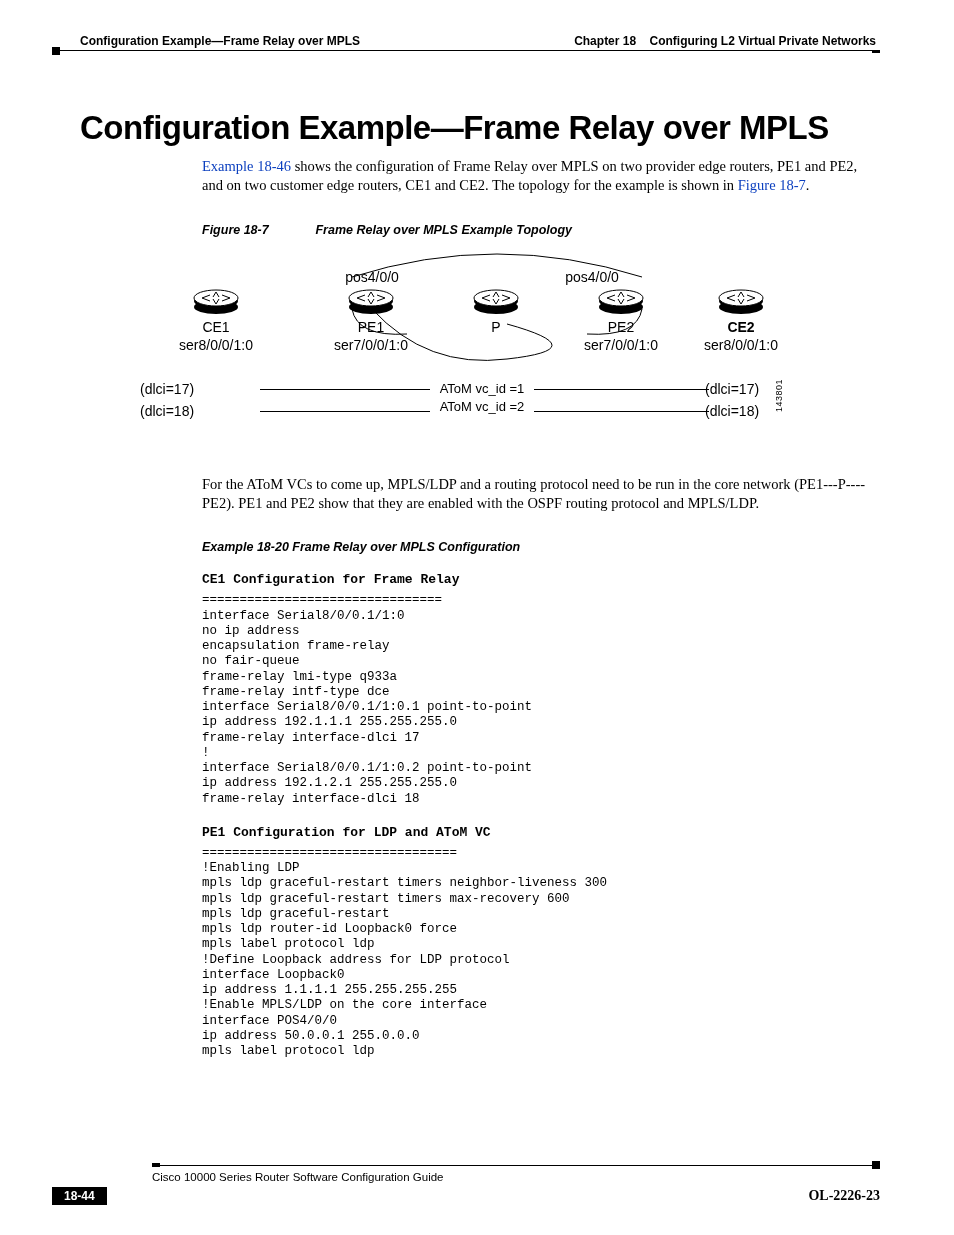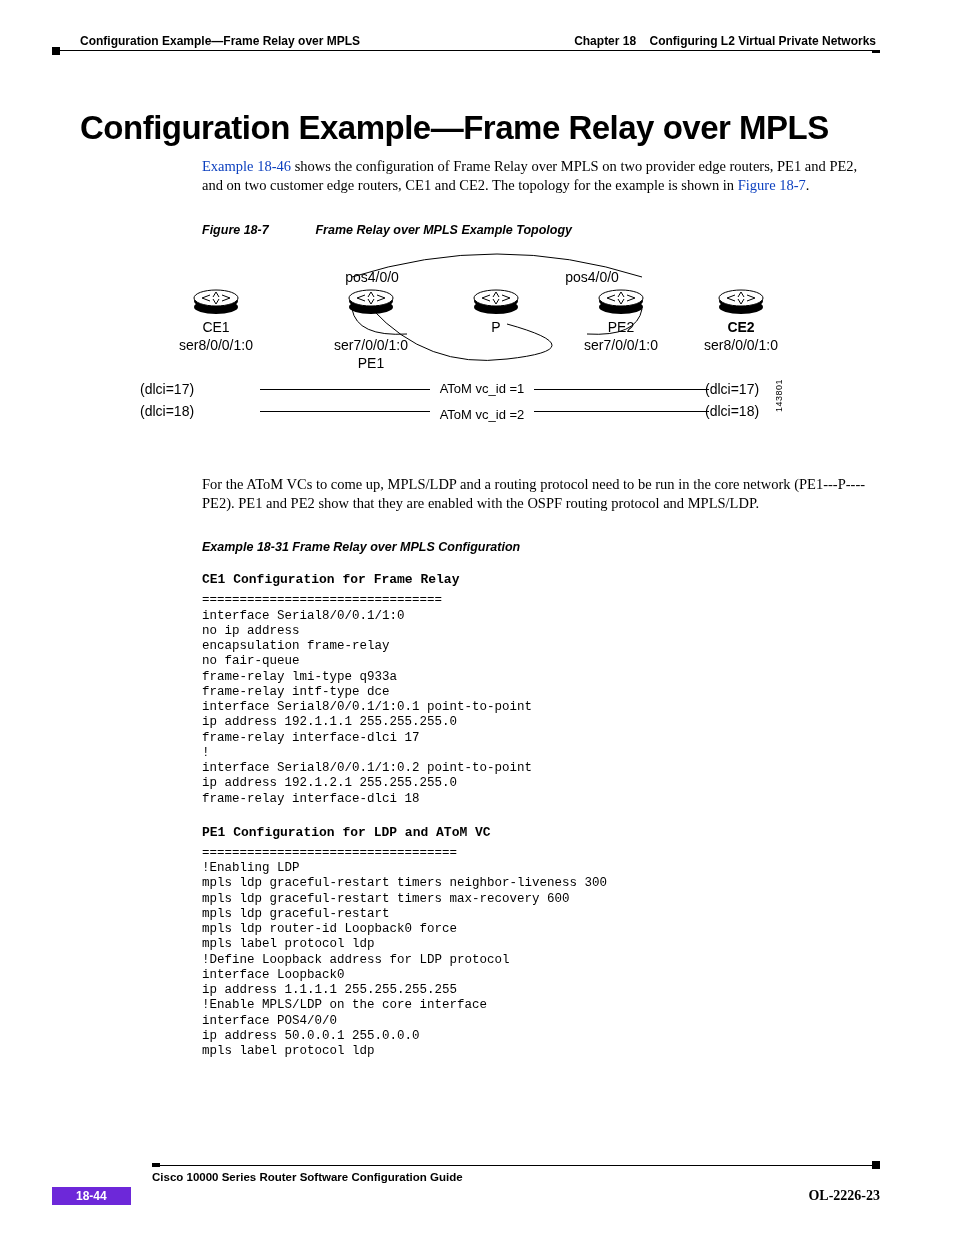--- a/index.html
+++ b/index.html
@@ -143,34 +143,34 @@
     position:absolute; left:100px; right:0; top:2px; border-top:1px solid #000;
   }
   .foot-rule .thick {
     position:absolute; left:100px; width:8px; top:0; border-top:4px solid #000;
   }
   .foot-rule .sq {
     position:absolute; right:0; top:-2px; width:8px; height:8px; background:#000;
   }
   .foot-title {
     font-family: Arial, Helvetica, sans-serif;
-    font-weight:700;
+    font-weight:400;
     font-size:11.5px;
     margin-left: 100px;
     margin-top: 2px;
   }
   .foot-row {
     display:flex; justify-content:space-between; align-items:center;
     margin-top: 4px;
   }
   .pagenum-badge {
-    background:#6d28d9; color:#fff;
+    background:#000000; color:#fff;
     font-family: Arial, Helvetica, sans-serif;
     font-weight:700; font-size:12px;
-    padding: 2px 24px;
+    padding: 2px 12px;
   }
   .docnum {
     font-family: Liberation Serif, serif;
     font-weight:700; font-size:14px;
   }
 </style>
 </head>
 <body>
 
 <div class="page">
@@ -254,49 +254,49 @@
         <div class="router" style="left:515px; top:36px;">
           <svg width="48" height="28">
               <ellipse cx="24" cy="20" rx="22" ry="7" fill="#000"></ellipse>
               <ellipse cx="24" cy="14" rx="22" ry="8" fill="#000"></ellipse>
               <ellipse cx="24" cy="11" rx="22" ry="8" fill="#fff" stroke="#000"></ellipse>
               <path d="M10 11 l8 -3 M10 11 l8 3 M38 11 l-8 -3 M38 11 l-8 3 M24 5 l-3 5 M24 5 l3 5 M24 17 l-3 -5 M24 17 l3 -5" stroke="#000" fill="none"></path>
             </svg>
         </div>
 
         <div class="r-label" style="left:-46px; top:68px;">CE1</div>
-        <div class="r-label" style="left:109px; top:68px;margin-top:36px;">PE1</div>
+        <div class="r-label" style="left:109px; top:68px;">PE1</div>
         <div class="r-label" style="left:234px; top:68px;">P</div>
         <div class="r-label" style="left:359px; top:68px;">PE2</div>
         <div class="r-label" style="left:479px; top:68px;font-weight:bold;">CE2</div>
 
         <div class="r-label" style="left:-46px; top:86px;">ser8/0/0/1:0</div>
         <div class="r-label" style="left:109px; top:86px;">ser7/0/0/1:0</div>
         <div class="r-label" style="left:359px; top:86px;">ser7/0/0/1:0</div>
         <div class="r-label" style="left:479px; top:86px;">ser8/0/0/1:0</div>
 
         <div class="r-label" style="left:-62px; top:130px; width:90px; text-align:left;">(dlci=17)</div>
         <div class="line" style="left:58px; top:138px; width:170px;"></div>
         <div class="r-label" style="left:225px; top:130px; width:110px; font-size:13px;">AToM vc_id =1</div>
         <div class="line" style="left:332px; top:138px; width:175px;"></div>
         <div class="r-label" style="left:503px; top:130px; width:80px; text-align:left;">(dlci=17)</div>
 
         <div class="r-label" style="left:-62px; top:152px; width:90px; text-align:left;">(dlci=18)</div>
         <div class="line" style="left:58px; top:160px; width:170px;"></div>
-        <div class="r-label" style="left:225px; top:156px; width:110px; font-size:13px;">AToM vc_id =2</div>
+        <div class="r-label" style="left:225px; top:148px; width:110px; font-size:13px;">AToM vc_id =2</div>
         <div class="line" style="left:332px; top:160px; width:175px;"></div>
         <div class="r-label" style="left:503px; top:152px; width:80px; text-align:left;">(dlci=18)</div>
 
         <div class="vtext" style="left:572px; top:128px;">143801</div>
       </div>
     </div>
 
     <p class="para">For the AToM VCs to come up, MPLS/LDP and a routing protocol need to be run in the core network (PE1---P----PE2). PE1 and PE2 show that they are enabled with the OSPF routing protocol and MPLS/LDP.</p>
 
-    <div class="ex-caption">Example 18-31 Frame Relay over MPLS Configuration</div>
+    <div class="ex-caption">Example 18-20 Frame Relay over MPLS Configuration</div>
 
     <div class="subhead">CE1 Configuration for Frame Relay</div>
     <pre class="code">================================
 interface Serial8/0/0.1/1:0
 no ip address
 encapsulation frame-relay
 no fair-queue
 frame-relay lmi-type q933a
 frame-relay intf-type dce
 interface Serial8/0/0.1/1:0.1 point-to-point

